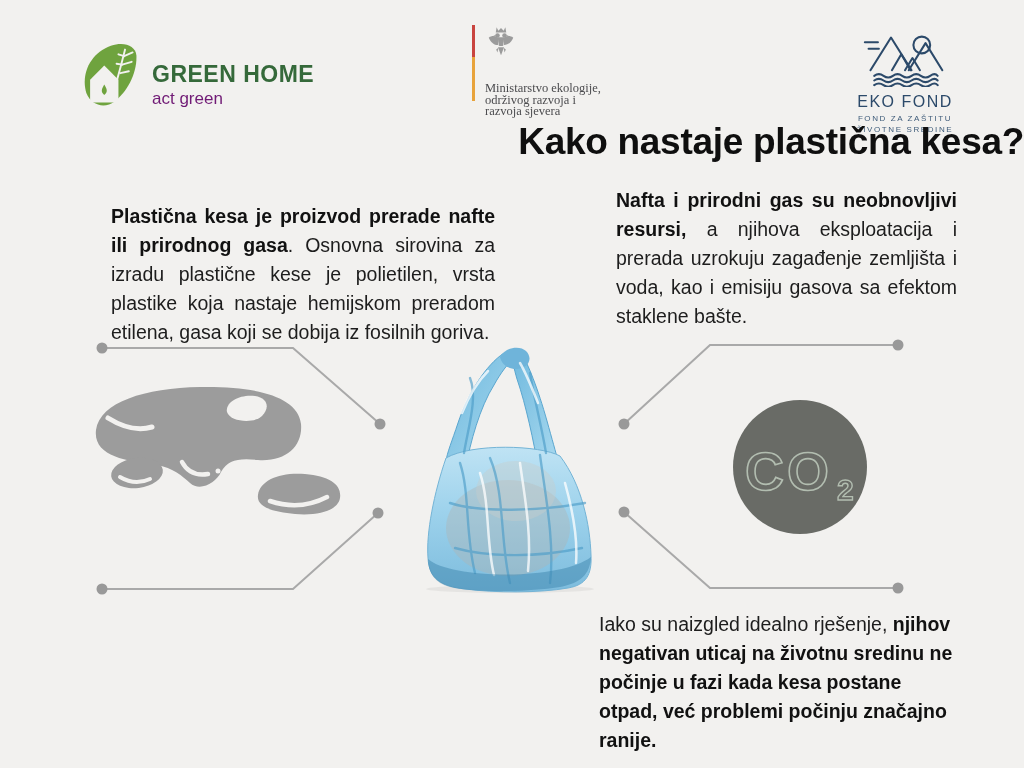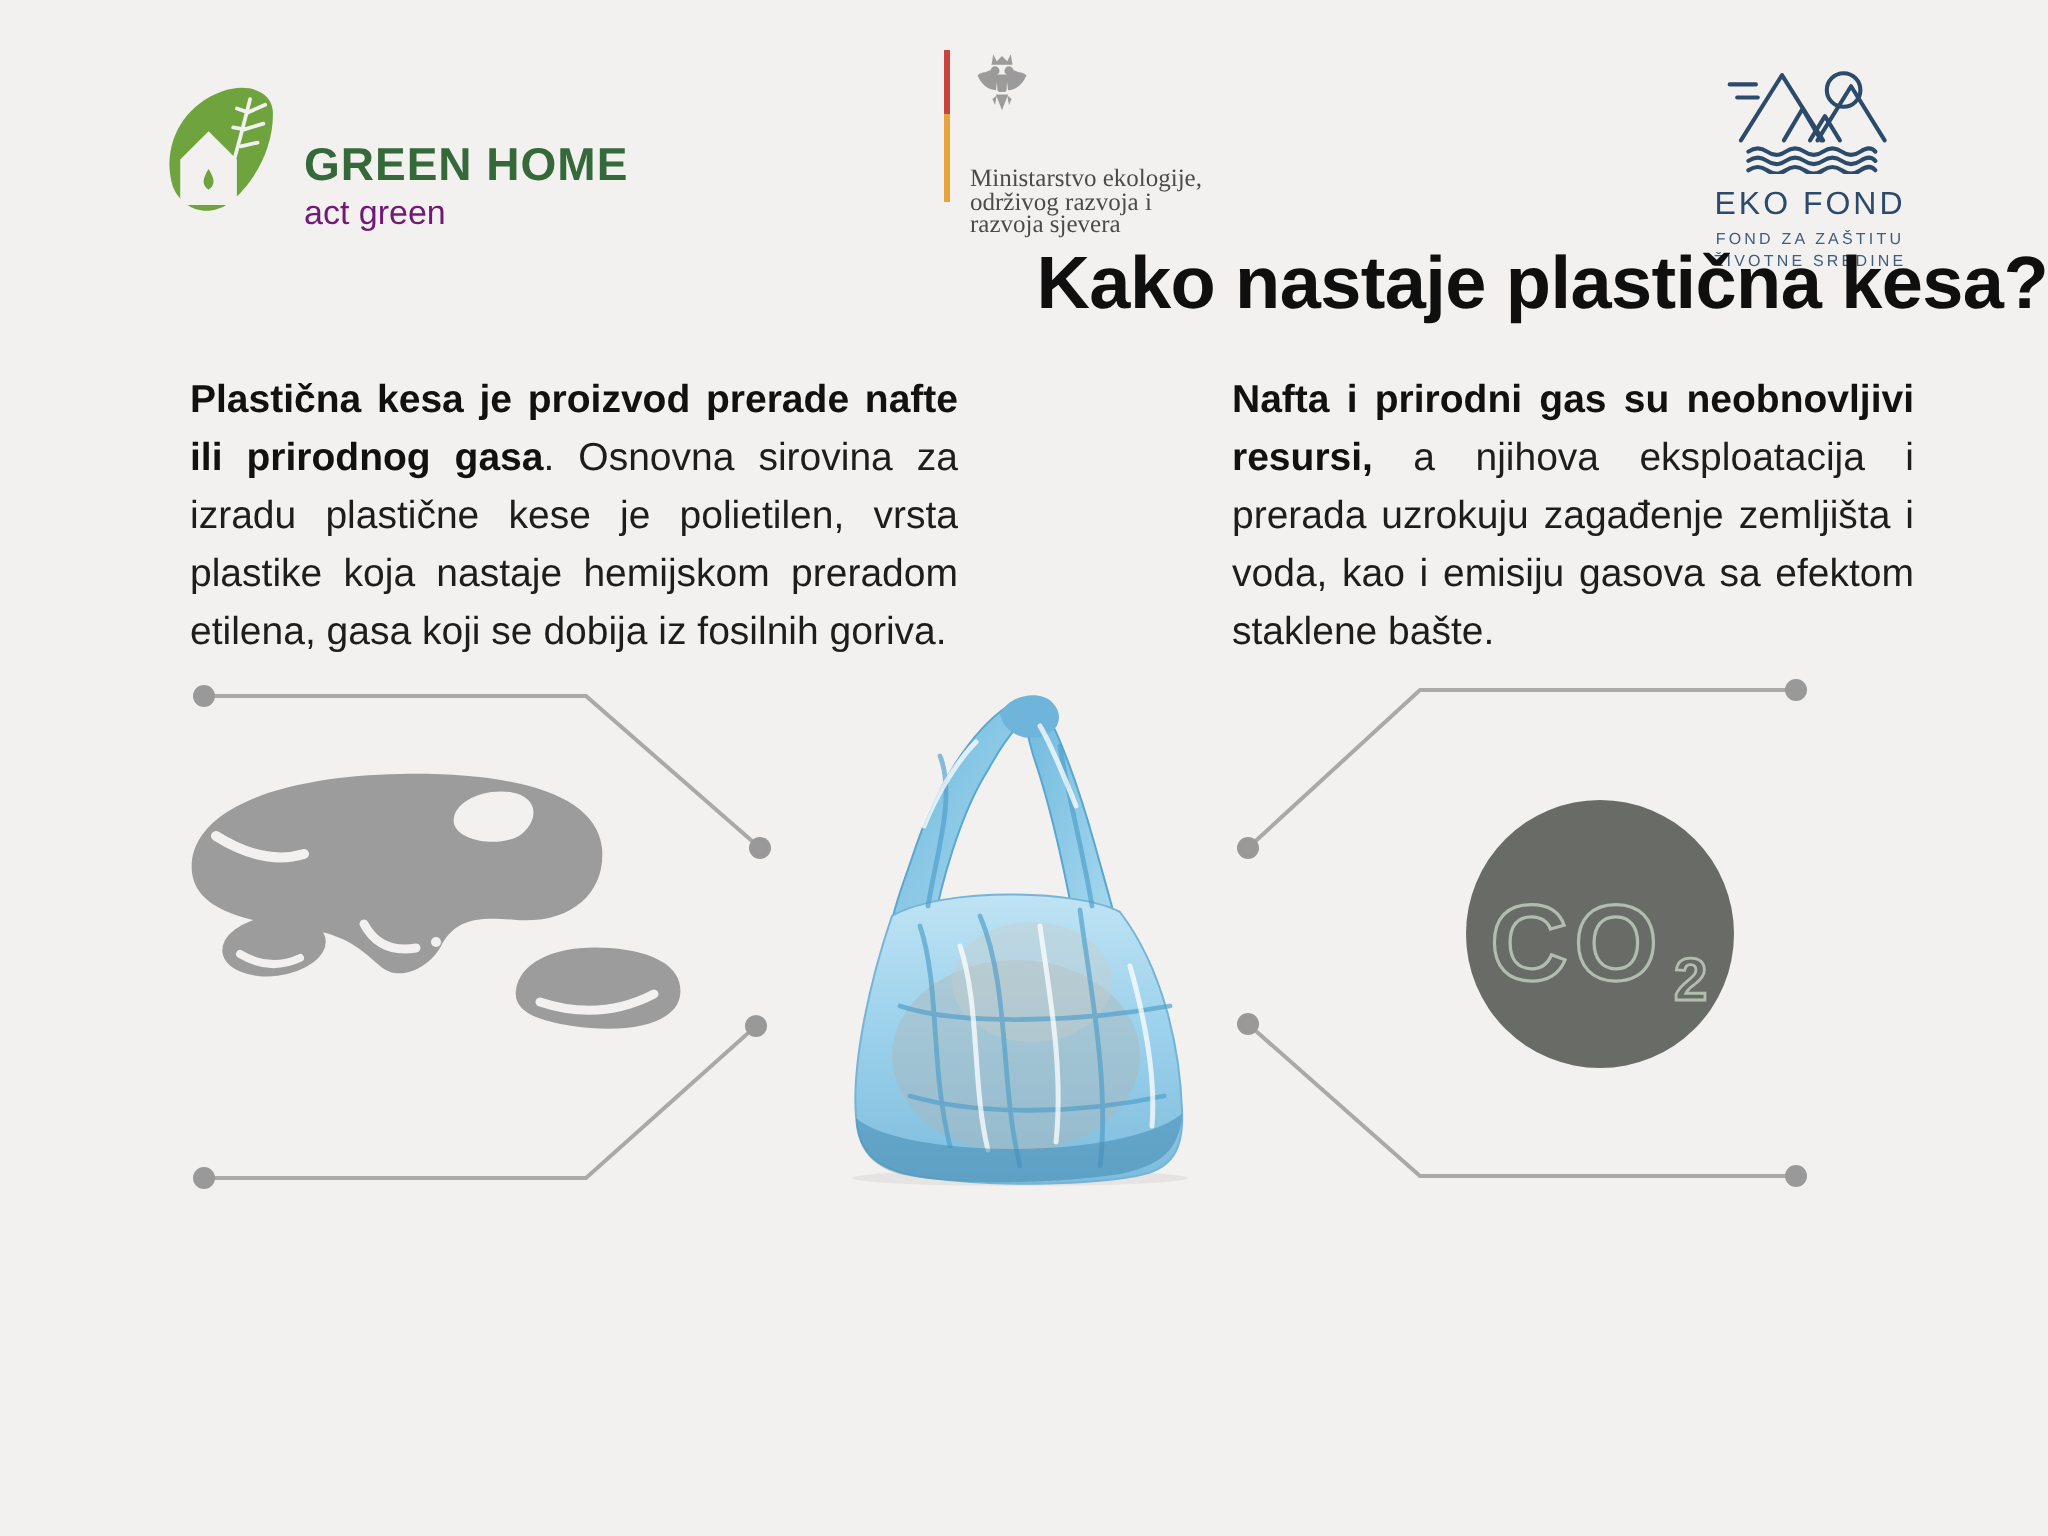--- a/index.html
+++ b/index.html
@@ -4,21 +4,21 @@
 <style>
   html,body{margin:0;padding:0;}
   body{font-family:"Liberation Sans",sans-serif;}
   .canvas{
     position:relative;width:1024px;height:768px;overflow:hidden;
     background:#f2f1ef;color:#1d1d1d;
   }
   .abs{position:absolute;}
 
   
-  .gh-logo{left:78px;top:42px;display:flex;align-items:flex-end;gap:12px;}
+  .gh-logo{left:78px;top:42px;display:flex;align-items:center;gap:12px;}
   .gh-text{display:flex;flex-direction:column;line-height:1;margin-top:14px;}
   .gh-name{font-size:23px;font-weight:bold;color:#35693a;letter-spacing:.5px;}
   .gh-tag{font-size:17px;color:#701a75;margin-top:4px;}
 
   .min-logo{left:472px;top:25px;display:flex;}
   .min-stripe{width:3px;height:76px;background:linear-gradient(to bottom,#c9443f 0 42%,#e8a33b 42% 100%);margin-right:10px;}
   .min-body{display:flex;flex-direction:column;}
   .min-eagle{margin-left:2px;}
   .min-name{font-family:"Liberation Serif",serif;font-size:12.5px;line-height:11.5px;color:#4b4b4e;margin-top:20px;white-space:pre-line;}
 
@@ -108,29 +108,32 @@
         <path d="M12,58 Q17,54.5 22,58 T32,58 T42,58 T52,58 T62,58 T72,58 T80,58"></path>
       </svg>
     </span>
     <div class="eko-name">EKO FOND</div>
     <div class="eko-sub">FOND ZA ZAŠTITU
 ŽIVOTNE SREDINE</div>
   </div>
 
   <div class="abs title">Kako nastaje plastična kesa?</div>
 
-  <p class="abs para p-tl" style="margin:0;">
+  <p class="abs para p-tl" style="margin:16px;">
     <b>Plastična kesa je proizvod prerade nafte ili prirodnog gasa</b><span>. Osnovna sirovina za izradu plastične kese je polietilen, vrsta plastike koja nastaje hemijskom preradom etilena, gasa koji se dobija iz fosilnih goriva.</span>
   </p>
 
   <p class="abs para p-tr" style="margin:0;">
     <b>Nafta i prirodni gas su neobnovljivi resursi,</b><span> a njihova eksploatacija i prerada uzrokuju zagađenje zemljišta i voda, kao i emisiju gasova sa efektom staklene bašte.</span>
   </p>
 
 
+  <p class="abs para p-br" style="margin:0;">
+    <span>Iako su naizgled idealno rješenje, </span><b>njihov negativan uticaj na životnu sredinu ne počinje u fazi kada kesa postane otpad, već problemi počinju značajno ranije.</b>
+  </p>
 
   <svg class="abs nosel" style="left:0;top:0;" width="1024" height="768">
     <g stroke="#a9a9a9" stroke-width="2" fill="none">
       <path d="M102,348 H293 L380,424"></path>
       <path d="M102,589 H293 L378,513"></path>
       <path d="M898,345 H710 L624,424"></path>
       <path d="M898,588 H710 L624,512"></path>
     </g>
     <g fill="#999999">
       <circle cx="102" cy="348" r="5.5"></circle>

